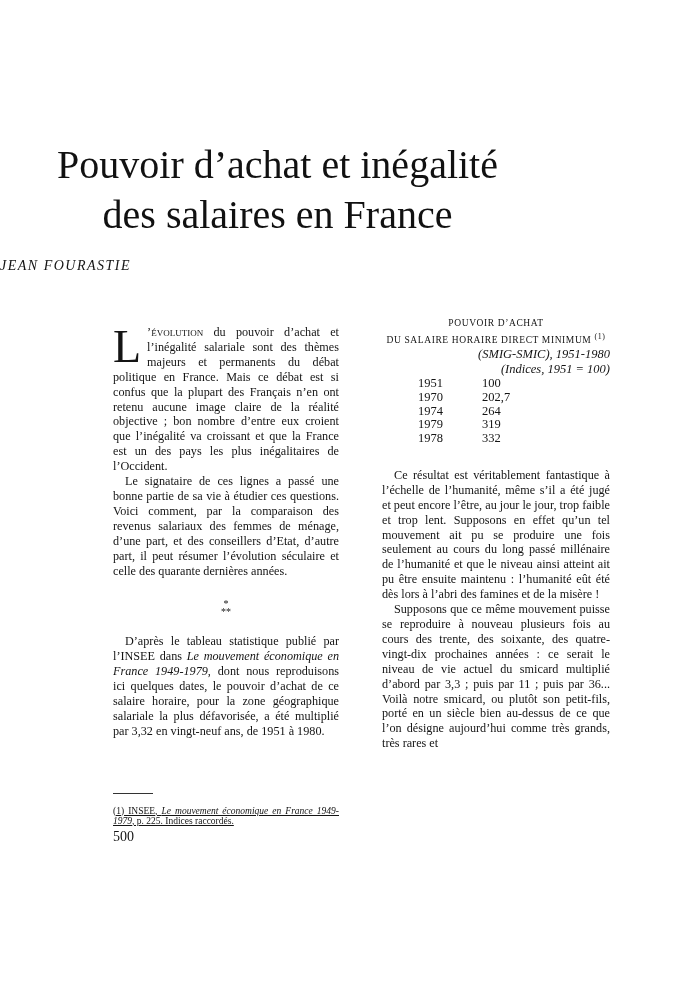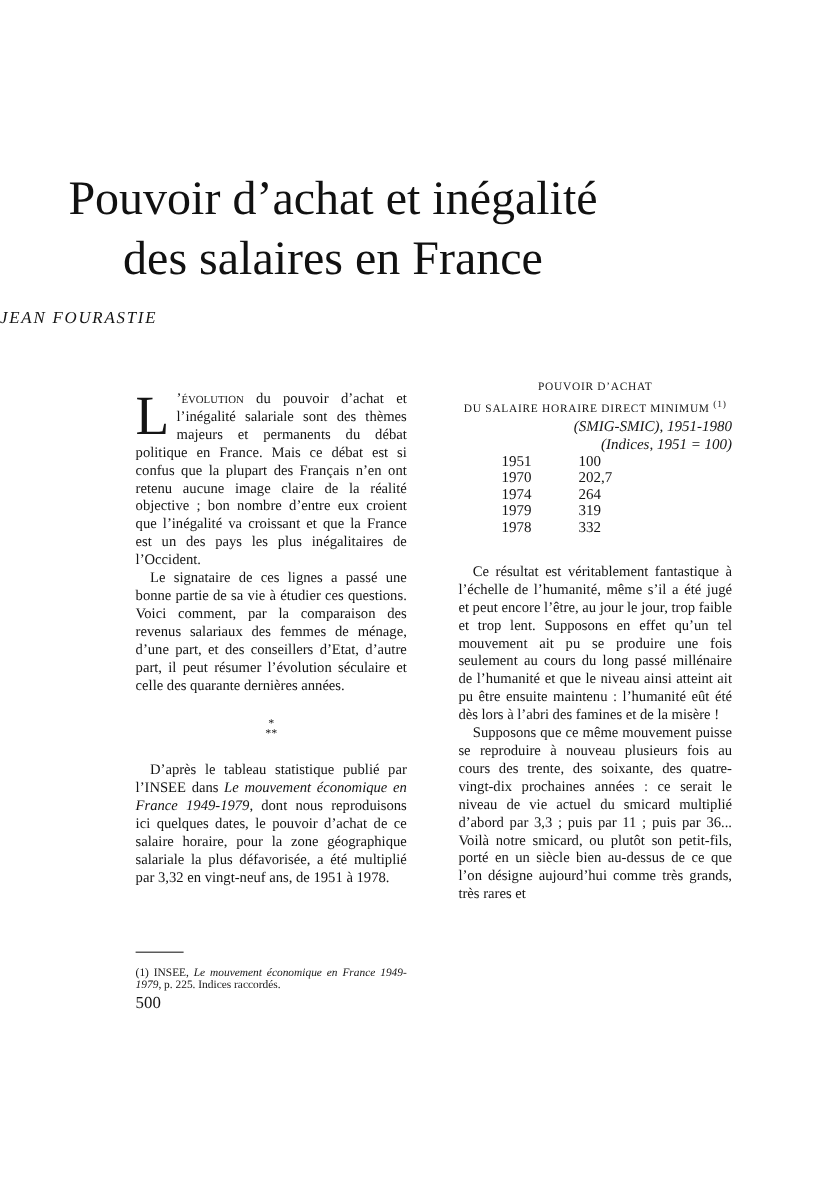--- a/index.html
+++ b/index.html
@@ -19,21 +19,21 @@
   .asterism { text-align: center; font-size: 10px; line-height: 8px; margin: 22px 0 18px 0; }
   .asterism span { display: block; }
   .table-title { text-align: center; font-size: 9.5px; line-height: 14px; letter-spacing: 0.6px; margin: 0; }
   .table-sub { text-align: right; font-style: italic; font-size: 12.5px; margin: 18px 0 0 0; }
   .table-base { text-align: right; font-style: italic; font-size: 12.5px; margin: 18px 0 4px 0; }
   table.idx { margin-left: 36px; border-collapse: collapse; font-size: 12.5px; }
   table.idx td { padding: 0; line-height: 13.8px; }
   table.idx td.yr { width: 64px; }
   .after-table { margin-top: 22px !important; }
   .footnote-rule { position: absolute; left: 113px; top: 793px; width: 40px; border-top: 1px solid #333; }
-  .footnote { position: absolute; left: 113px; top: 796px; width: 226px; font-size: 9.5px; line-height: 10px; text-align: justify; }
+  .footnote { position: absolute; left: 113px; top: 796px; width: 226px; font-size: 9.5px; line-height: 10px; text-align: justify; text-decoration: underline; }
   .footnote i { font-style: italic; }
   .page-number { position: absolute; left: 113px; top: 829px; font-size: 14px; }
 </style>
 </head>
 <body>
 
 <h1 class="title">
   <span>Pouvoir d’achat et inégalité</span><br>
   <span>des salaires en France</span>
 </h1>
@@ -41,21 +41,21 @@
 
 <div class="col col-left">
   <p>
     <span class="dropcap">L</span><span class="smallcaps">’évolution</span><span> du pouvoir d’achat et l’inégalité salariale sont des thèmes majeurs et permanents du débat politique en France. Mais ce débat est si confus que la plupart des Français n’en ont retenu aucune image claire de la réalité objective ; bon nombre d’entre eux croient que l’inégalité va croissant et que la France est un des pays les plus inégalitaires de l’Occident.</span>
   </p>
   <p class="indent">Le signataire de ces lignes a passé une bonne partie de sa vie à étudier ces questions. Voici comment, par la comparaison des revenus salariaux des femmes de ménage, d’une part, et des conseillers d’Etat, d’autre part, il peut résumer l’évolution séculaire et celle des quarante dernières années.</p>
   <div class="asterism">
     <span>*</span>
     <span>**</span>
   </div>
-  <p class="indent"><span>D’après le tableau statistique publié par l’INSEE dans </span><i>Le mouvement économique en France 1949-1979</i><span>, dont nous reproduisons ici quelques dates, le pouvoir d’achat de ce salaire horaire, pour la zone géographique salariale la plus défavorisée, a été multiplié par 3,32 en vingt-neuf ans, de 1951 à 1978.</span></p>
+  <p class="indent"><span>D’après le tableau statistique publié par l’INSEE dans </span><i>Le mouvement économique en France 1949-1979</i><span>, dont nous reproduisons ici quelques dates, le pouvoir d’achat de ce salaire horaire, pour la zone géographique salariale la plus défavorisée, a été multiplié par 3,32 en vingt-neuf ans, de 1951 à 1980.</span></p>
 </div>
 
 <div class="col col-right">
   <div>
     <p class="table-title">
       <span>POUVOIR D’ACHAT</span><br>
       <span>DU SALAIRE HORAIRE DIRECT MINIMUM</span> <sup>(1)</sup>
     </p>
     <p class="table-sub">(SMIG-SMIC), 1951-1980</p>
     <p class="table-base">(Indices, 1951 = 100)</p>

